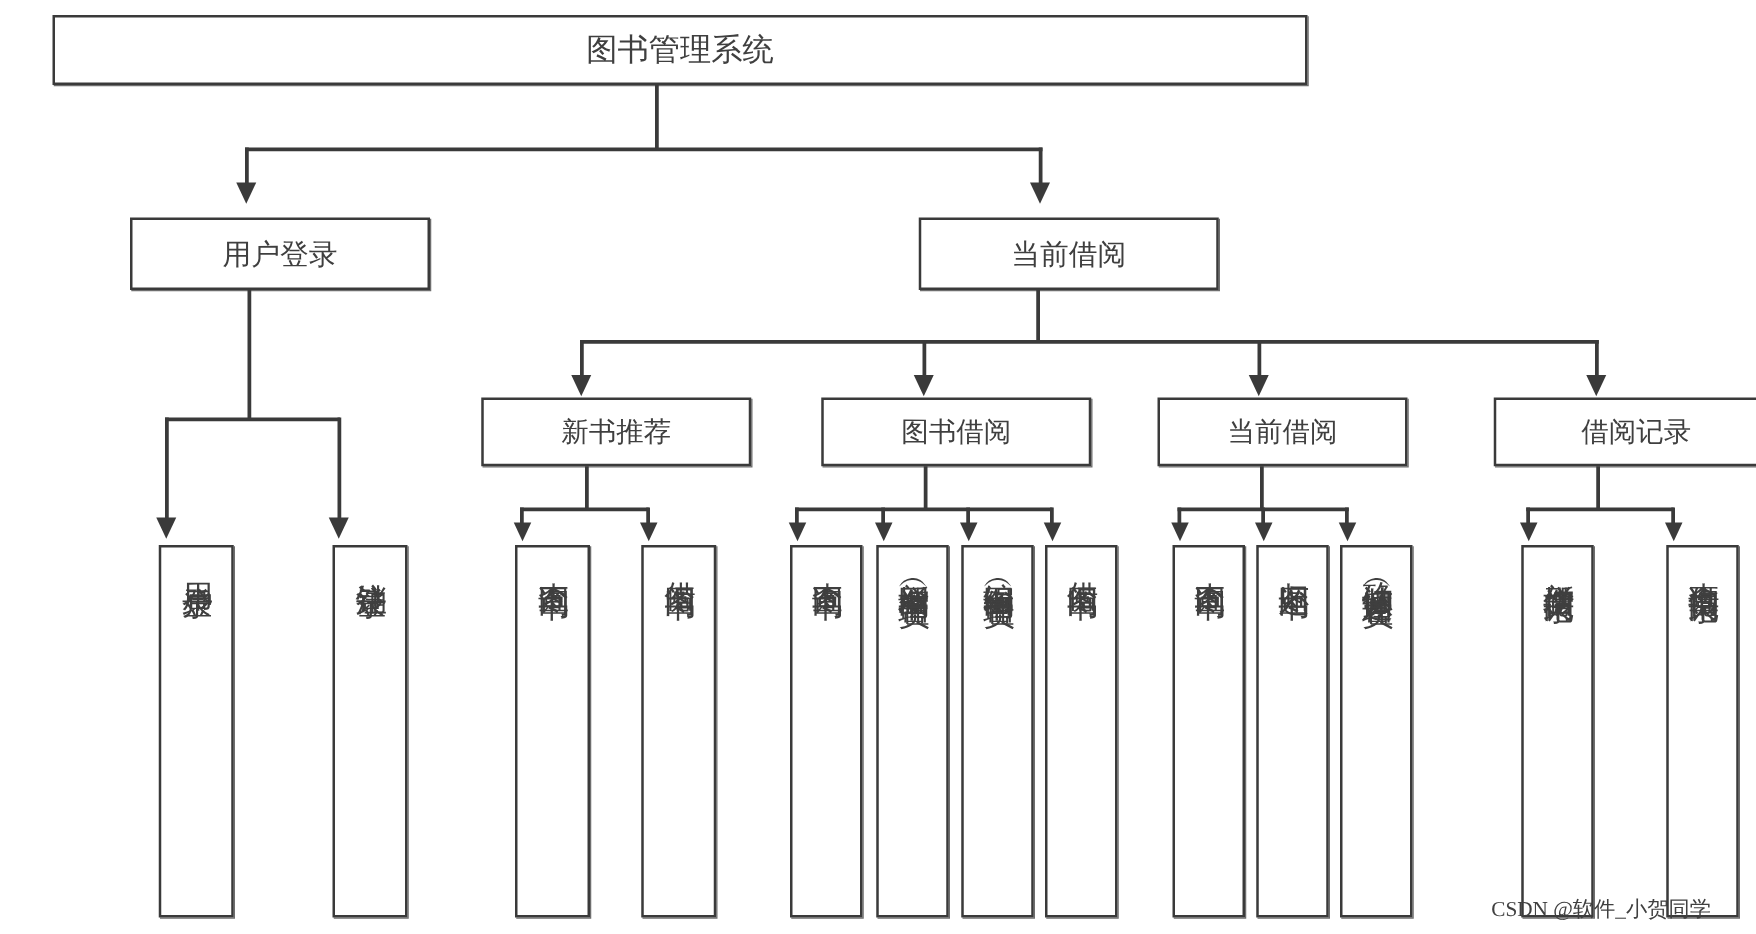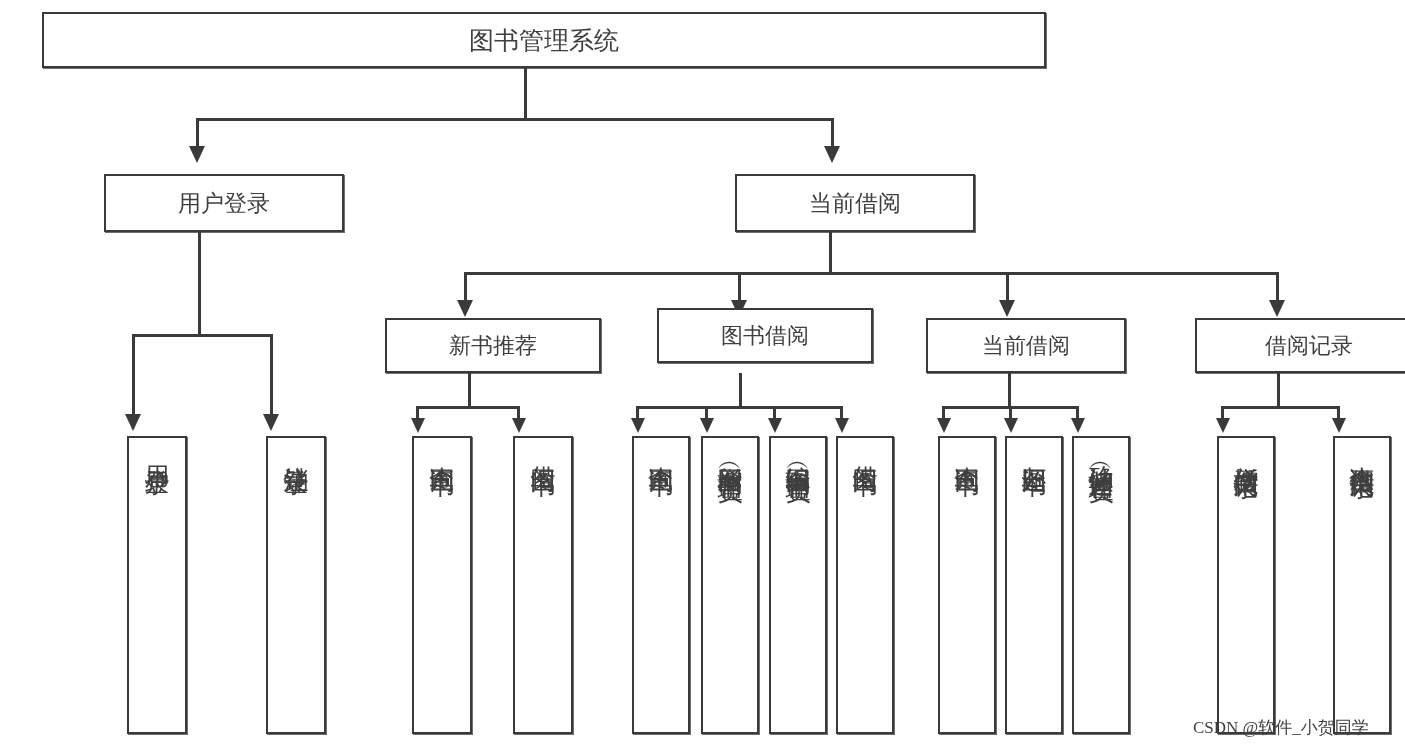--- a/index.html
+++ b/index.html
@@ -126,21 +126,21 @@
   <div class="edge v" style="left:1006px; top:272px; height:30px;"></div>
   <div class="edge v" style="left:1276px; top:272px; height:30px;"></div>
   <div class="arrow" style="left:457px; top:300px;"></div>
   <div class="arrow" style="left:731px; top:300px;"></div>
   <div class="arrow" style="left:999px; top:300px;"></div>
   <div class="arrow" style="left:1269px; top:300px;"></div>
 
   <div class="node lvl2 shadow" style="left:361px; top:318px; width:216px; height:55px;">
     <span class="node-label">新书推荐</span>
   </div>
-  <div class="node lvl2 shadow" style="left:633px; top:308px; width:216px; height:55px;">
+  <div class="node lvl2 shadow" style="left:633px; top:318px; width:216px; height:55px;">
     <span class="node-label">图书借阅</span>
   </div>
   <div class="node lvl2 shadow" style="left:902px; top:318px; width:200px; height:55px;">
     <span class="node-label">当前借阅</span>
   </div>
   <div class="node lvl2 shadow" style="left:1171px; top:318px; width:228px; height:55px;font-family:Liberation Serif, serif;">
     <span class="node-label">借阅记录</span>
   </div>
 
   <div class="edge v" style="left:468px; top:373px; height:35px;"></div>

